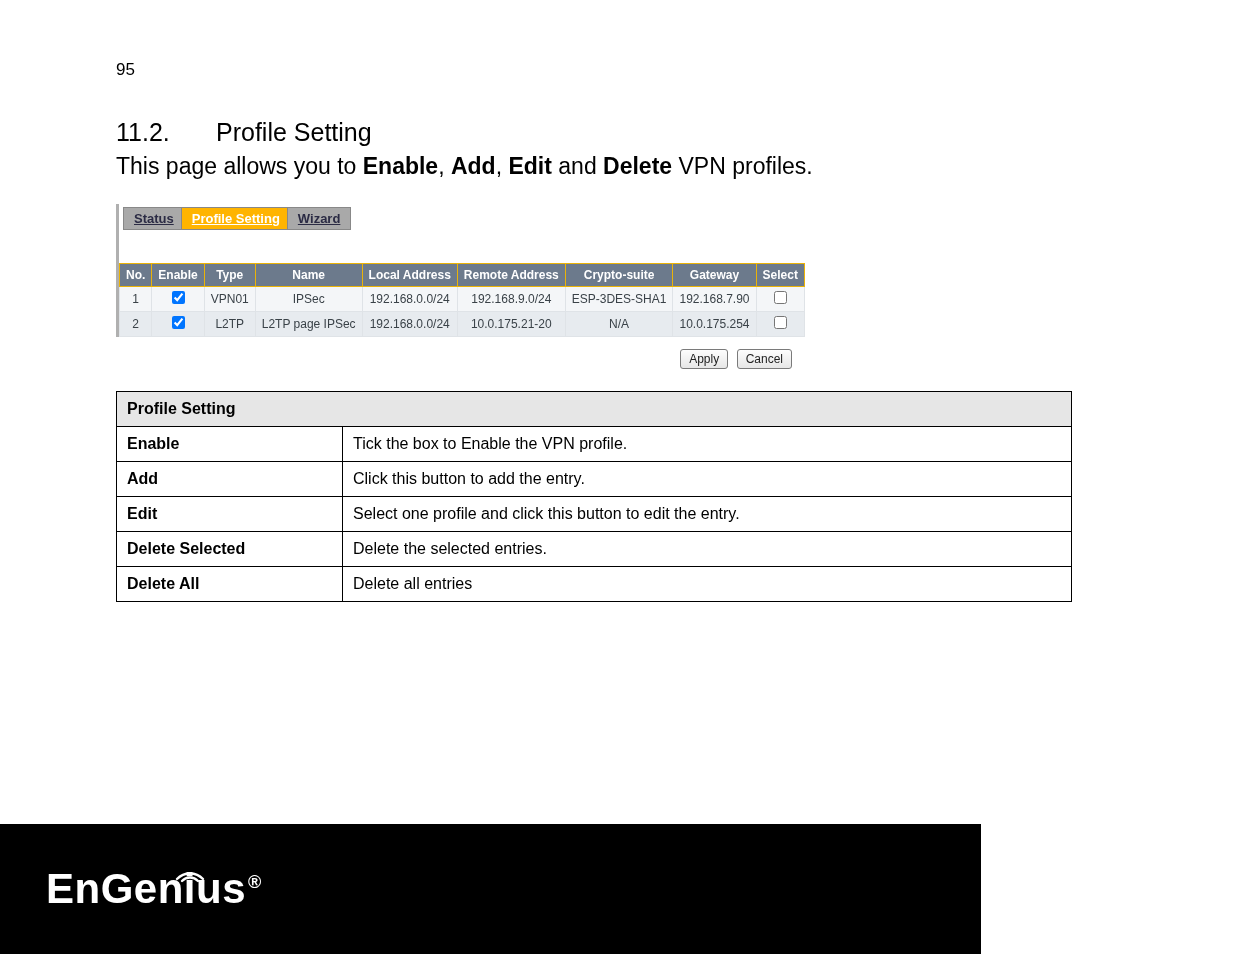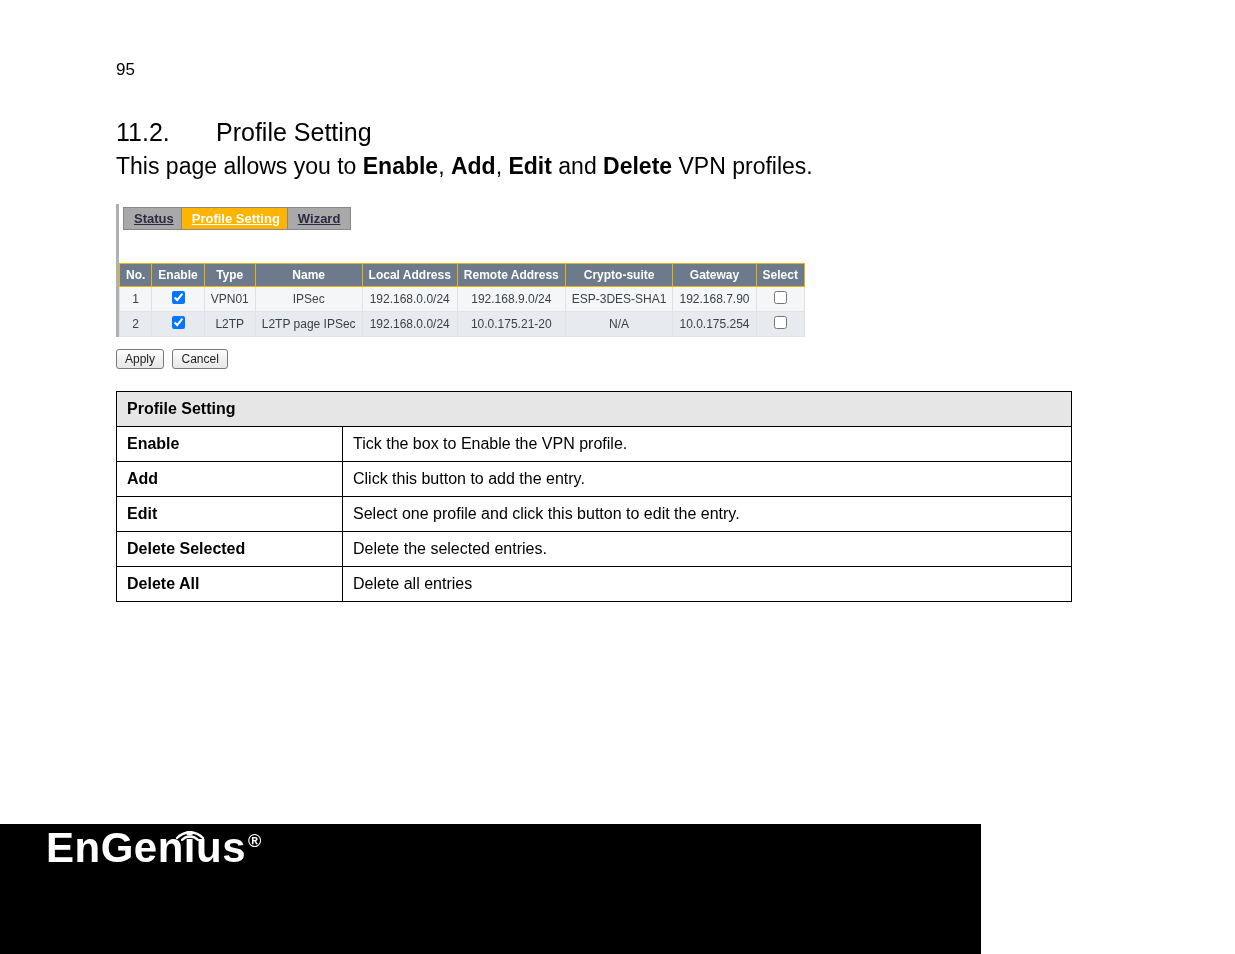--- a/index.html
+++ b/index.html
@@ -20,30 +20,30 @@
 
 .grid{border-collapse:collapse;font-family:Tahoma,Arial,sans-serif;font-size:12px;margin-left:0}
 .grid th{background:#6c7a8c;color:#fff;font-weight:700;border:1px solid #eab308;padding:4px 6px;text-align:center;white-space:nowrap}
 .grid td{border:1px solid #dfe3e7;padding:4px 6px;text-align:center;white-space:nowrap;color:#3a4248}
 .grid tbody tr:nth-child(odd){background:#f4f6f8}
 .grid tbody tr:nth-child(even){background:#e7ebef}
 input[type=checkbox]{margin:0}
 
 .btnrow{padding:4px 0 0 0}
 .btn{display:inline-block;font-family:Tahoma,Arial,sans-serif;font-size:12px;padding:2px 8px;border:1px solid #7a7a7a;border-radius:3px;background:linear-gradient(#fdfdfd,#e6e6e6);color:#222;cursor:pointer;margin-right:4px}
-.btnrow-right{width:680px;margin-top:2px}
+.btnrow-right{width:680px;text-align:right;margin-top:2px}
 
 
 .desc{width:956px;border-collapse:collapse;font-size:16px;margin-top:22px}
 .desc th,.desc td{border:1px solid #000;padding:8px 10px;text-align:left;vertical-align:middle}
 .desc thead th{background:#e6e6e6;font-weight:700}
 .desc td.k{font-weight:700;width:205px}
 
 
-.footer{position:absolute;left:0;bottom:0;width:100%;height:130px;background:#000;display:flex;align-items:flex-start;padding-left:46px;box-sizing:border-box}
+.footer{position:absolute;left:0;bottom:0;width:100%;height:130px;background:#000;display:flex;align-items:center;padding-left:46px;box-sizing:border-box}
 .brand{position:relative;color:#fff;font-family:"Segoe UI",Arial,sans-serif;font-weight:600;font-size:42px;letter-spacing:0.5px}
 .dot{display:inline-block;position:relative}
 .wifi{position:absolute;top:-20px;left:50%;transform:translateX(-50%)}
 .reg{font-size:18px;vertical-align:super;margin-left:2px}
 </style>
 </head>
 <body>
 
 <div class="page">
   <div class="content">

